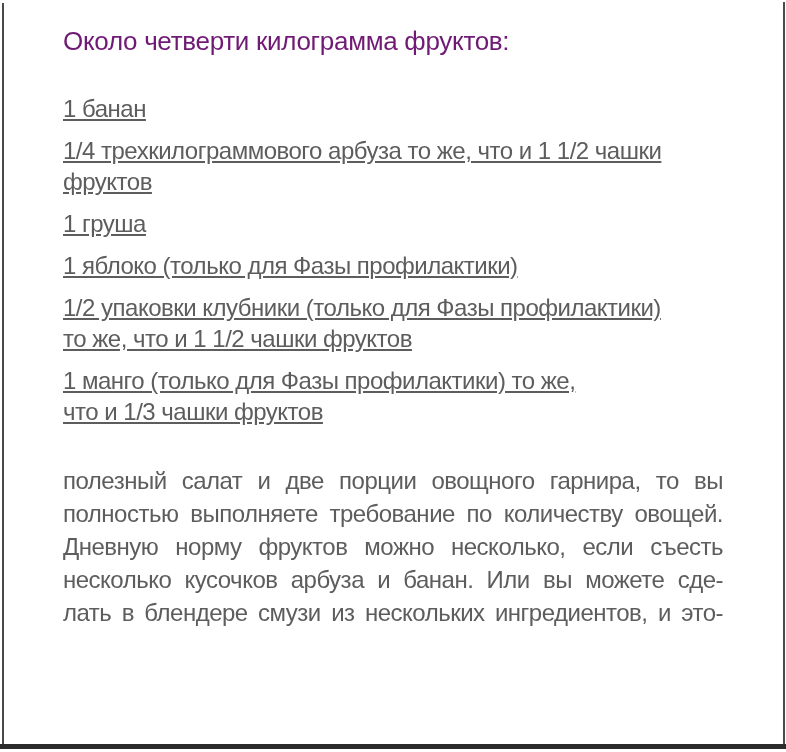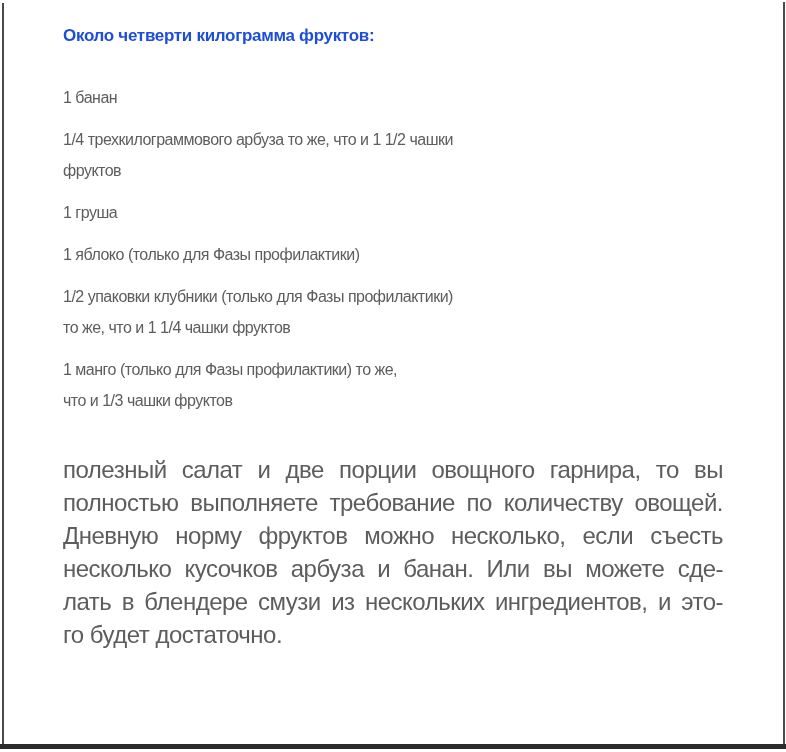--- a/index.html
+++ b/index.html
@@ -40,34 +40,35 @@
     background: #2b2b2b;
   }
   .content {
     position: absolute;
     left: 63px;
     top: 26px;
     width: 660px;
   }
   .heading {
     margin: 0 0 36px 0;
-    font-size: 17px;
-    font-weight: bold;
+    font-size: 26px;
+    font-weight: normal;
     letter-spacing: -0.3px;
-    color: #1d4ed8;
+    color: #701a75;
   }
   .fruit-list .item {
     margin-bottom: 11px;
   }
   .fruit-list .line {
-    font-size: 16px;
+    font-size: 24px;
     line-height: 31px;
     letter-spacing: -0.5px;
     color: #5d5d5d;
     white-space: nowrap;
+    text-decoration: underline;
   }
   .paragraph {
     margin-top: 37px;
   }
   .pline {
     font-size: 24px;
     line-height: 33px;
     letter-spacing: -0.5px;
     color: #5d5d5d;
     text-align: justify;
@@ -99,31 +100,30 @@
         <div class="line">фруктов</div>
       </div>
       <div class="item">
         <div class="line">1 груша</div>
       </div>
       <div class="item">
         <div class="line">1 яблоко (только для Фазы профилактики)</div>
       </div>
       <div class="item">
         <div class="line">1/2 упаковки клубники (только для Фазы профилактики)</div>
-        <div class="line">то же, что и 1 1/4 чашки фруктов</div>
+        <div class="line">то же, что и 1 1/2 чашки фруктов</div>
       </div>
       <div class="item">
         <div class="line">1 манго (только для Фазы профилактики) то же,</div>
         <div class="line">что и 1/3 чашки фруктов</div>
       </div>
     </div>
 
     <div class="paragraph">
       <div class="pline">полезный салат и две порции овощного гарнира, то вы</div>
       <div class="pline">полностью выполняете требование по количеству овощей.</div>
       <div class="pline">Дневную норму фруктов можно несколько, если съесть</div>
       <div class="pline">несколько кусочков арбуза и банан. Или вы можете сде-</div>
       <div class="pline">лать в блендере смузи из нескольких ингредиентов, и это-</div>
-      <div class="pline last">го будет достаточно.</div>
     </div>
 
   </div>
 </div>
 
 </body></html>

